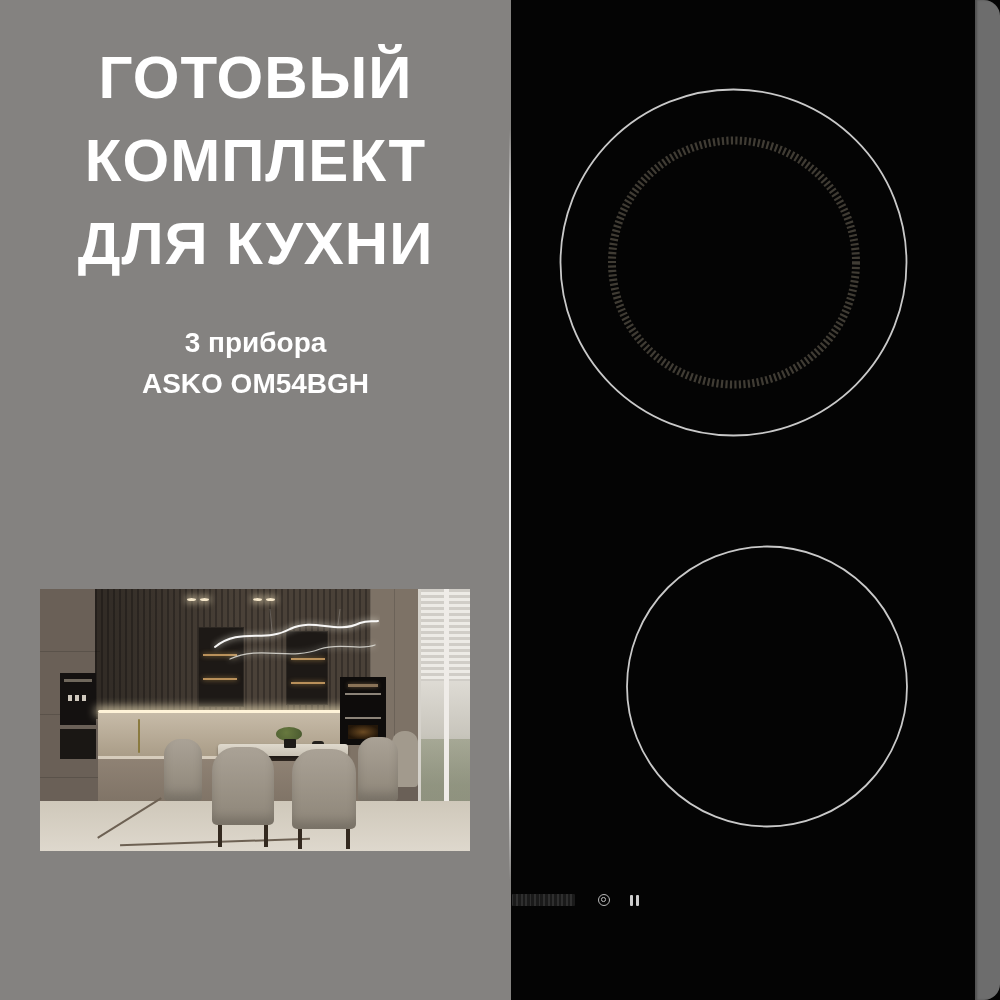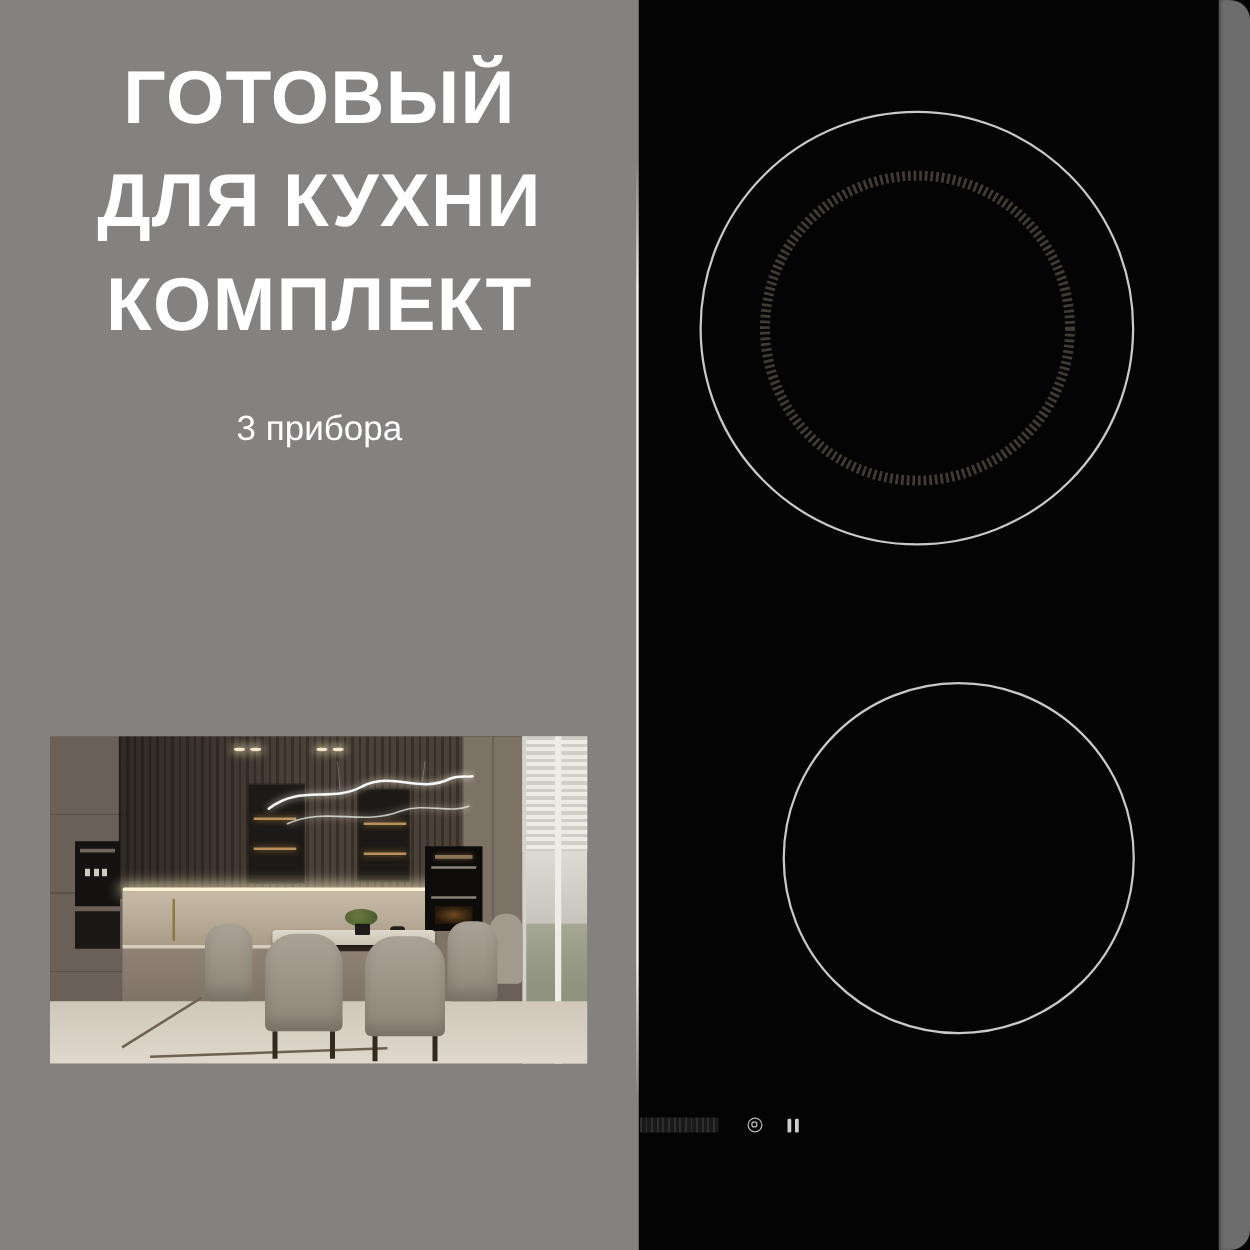--- a/index.html
+++ b/index.html
@@ -8,21 +8,21 @@
           background:var(--background-gray,#848280);}
 
   
   .left-panel{position:absolute;left:0;top:0;width:475px;height:1000px;
               background:var(--background-gray,#848280);}
   .title{position:absolute;left:0;top:36px;width:511px;text-align:center;
          color:var(--title-text,#ffffff);font-size:60px;line-height:83px;
          font-weight:bold;letter-spacing:1px;}
   .title span{display:block;}
   .specs{position:absolute;left:0;top:322px;width:511px;text-align:center;
-         color:var(--title-text,#ffffff);font-size:28px;line-height:41px;font-weight:400;}
+         color:var(--title-text,#ffffff);font-size:28px;line-height:41px;font-weight:700;}
   .specs div{display:block;}
 
   
   .kp{position:absolute;left:40px;top:589px;width:430px;height:262px;overflow:hidden;
       background:#6a6057;}
   .kp *{position:absolute;}
   .kp-wall{left:55px;top:0;width:322px;height:130px;
            background:repeating-linear-gradient(90deg,#37302a 0 2px,#4a4138 2px 6px);}
   .kp-wall-shade{left:55px;top:0;width:322px;height:130px;
            background:linear-gradient(90deg,rgba(0,0,0,.35),rgba(0,0,0,0) 45%);}
@@ -118,25 +118,26 @@
   .ctl-pause-bar.b1{left:119px;} .ctl-pause-bar.b2{left:124.5px;}
 </style>
 </head>
 <body>
 
 <div class="canvas">
 
   <div class="left-panel">
     <div class="title">
       <span>ГОТОВЫЙ</span>
+      <span>КОМПЛЕКТ</span>
       <span>ДЛЯ КУХНИ</span>
-      <span>КОМПЛЕКТ</span>
     </div>
     <div class="specs">
       <div>3 прибора</div>
+      <div>ASKO OM54BGH</div>
     </div>
 
     <div class="kp">
       <div class="kp-wall"></div>
       <div class="kp-wall-shade"></div>
       <div class="kp-urcab"></div>
       <div class="kp-glass kp-glass1">
         <div class="kp-shelf s1"></div>
         <div class="kp-shelf s2"></div>
       </div>

